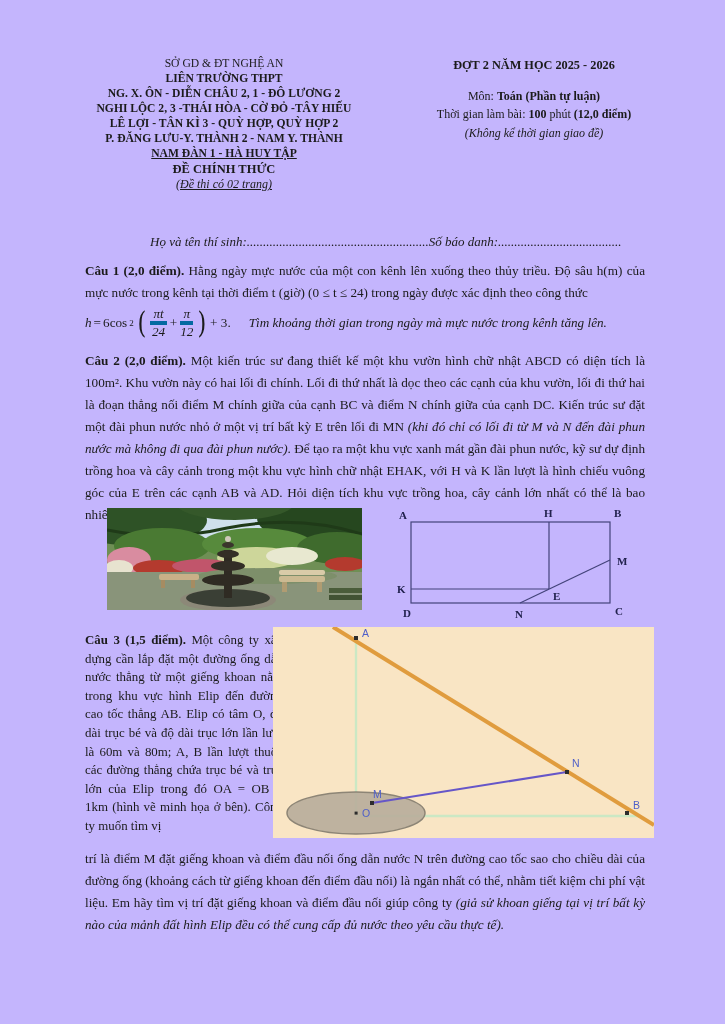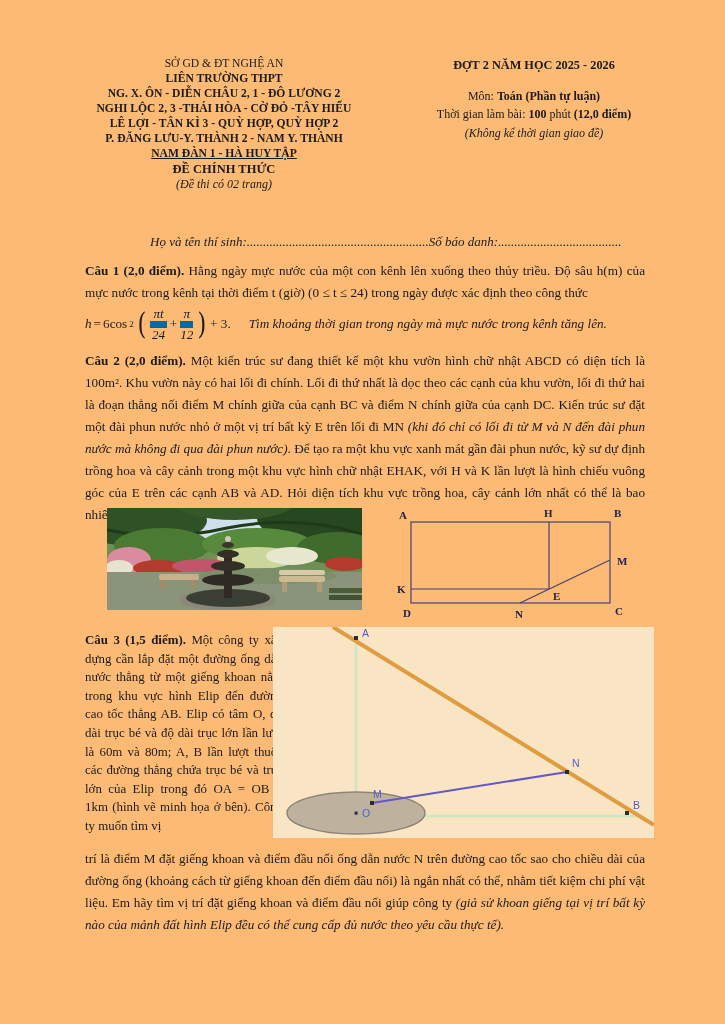--- a/index.html
+++ b/index.html
@@ -1,26 +1,26 @@
 <!DOCTYPE html>
 <html><head>
 <meta charset="utf-8">
 <style>
   html,body{margin:0;padding:0;background:#e8e8e8;}
   .page{
-    position:relative;width:725px;height:1024px;margin:0 auto;background:#fdba74;
+    position:relative;width:725px;height:1024px;margin:0 auto;background:#c4b5fd;
     font-family:"Liberation Serif", serif;color:#1b1b1b;overflow:hidden;
   }
   
   .hdr-left{position:absolute;left:78px;top:56px;width:292px;text-align:center;
     font-size:11.6px;line-height:15px;font-weight:bold;}
   .hdr-left .plain{font-weight:normal;}
   .hdr-left .ul{text-decoration:underline;}
   .hdr-left .doctitle{margin-top:1px;font-size:12.5px;}
-  .hdr-left .pages{font-weight:normal;font-style:italic;font-size:12px;}
+  .hdr-left .pages{font-weight:normal;font-style:italic;font-size:12px;text-decoration:underline;}
   .hdr-right{position:absolute;left:393px;top:56px;width:282px;text-align:center;
     font-size:12px;line-height:19px;}
   .hdr-right .t{font-weight:bold;font-size:12.3px;line-height:19px;}
   .hdr-right .meta{margin-top:12px;line-height:18px;}
   .hdr-right .note{font-style:italic;line-height:18px;}
   
   .candidate{position:absolute;left:150px;top:234px;width:500px;font-style:italic;
     font-size:13px;white-space:nowrap;overflow:hidden;}
   
   .para{position:absolute;left:85px;width:560px;font-size:13.2px;line-height:22px;
@@ -28,21 +28,21 @@
   .para p{margin:0;}
   .q1{top:260px;}
   .q2{top:350px;}
   .q3full{top:848px;}
   
   .formula-line{margin-top:3px;display:flex;align-items:center;gap:2px;
     font-size:13.2px;text-align:left;}
   .mvar{font-style:italic;}
   .frac{display:inline-flex;flex-direction:column;align-items:center;
     font-style:italic;line-height:1.05;margin:0 1px;}
-  .frac .num{border-bottom:7px solid #0369a1;padding:0 3px;}
+  .frac .num{border-bottom:4px solid #0369a1;padding:0 3px;}
   .bigparen{font-size:30px;font-weight:300;line-height:0;transform:scaleX(.75);
     font-family:"DejaVu Serif", serif;}
   sup{font-size:9px;}
   .after-formula{margin-left:16px;font-style:italic;}
   
   .fig-garden{position:absolute;left:107px;top:508px;width:255px;height:102px;}
   .fig-rect{position:absolute;left:393px;top:503px;width:290px;height:120px;}
   .fig-elip{position:absolute;left:273px;top:627px;width:381px;height:211px;}
   svg{display:block;}
   .rect-label{font-family:"Liberation Serif", serif;font-size:11px;font-weight:bold;

